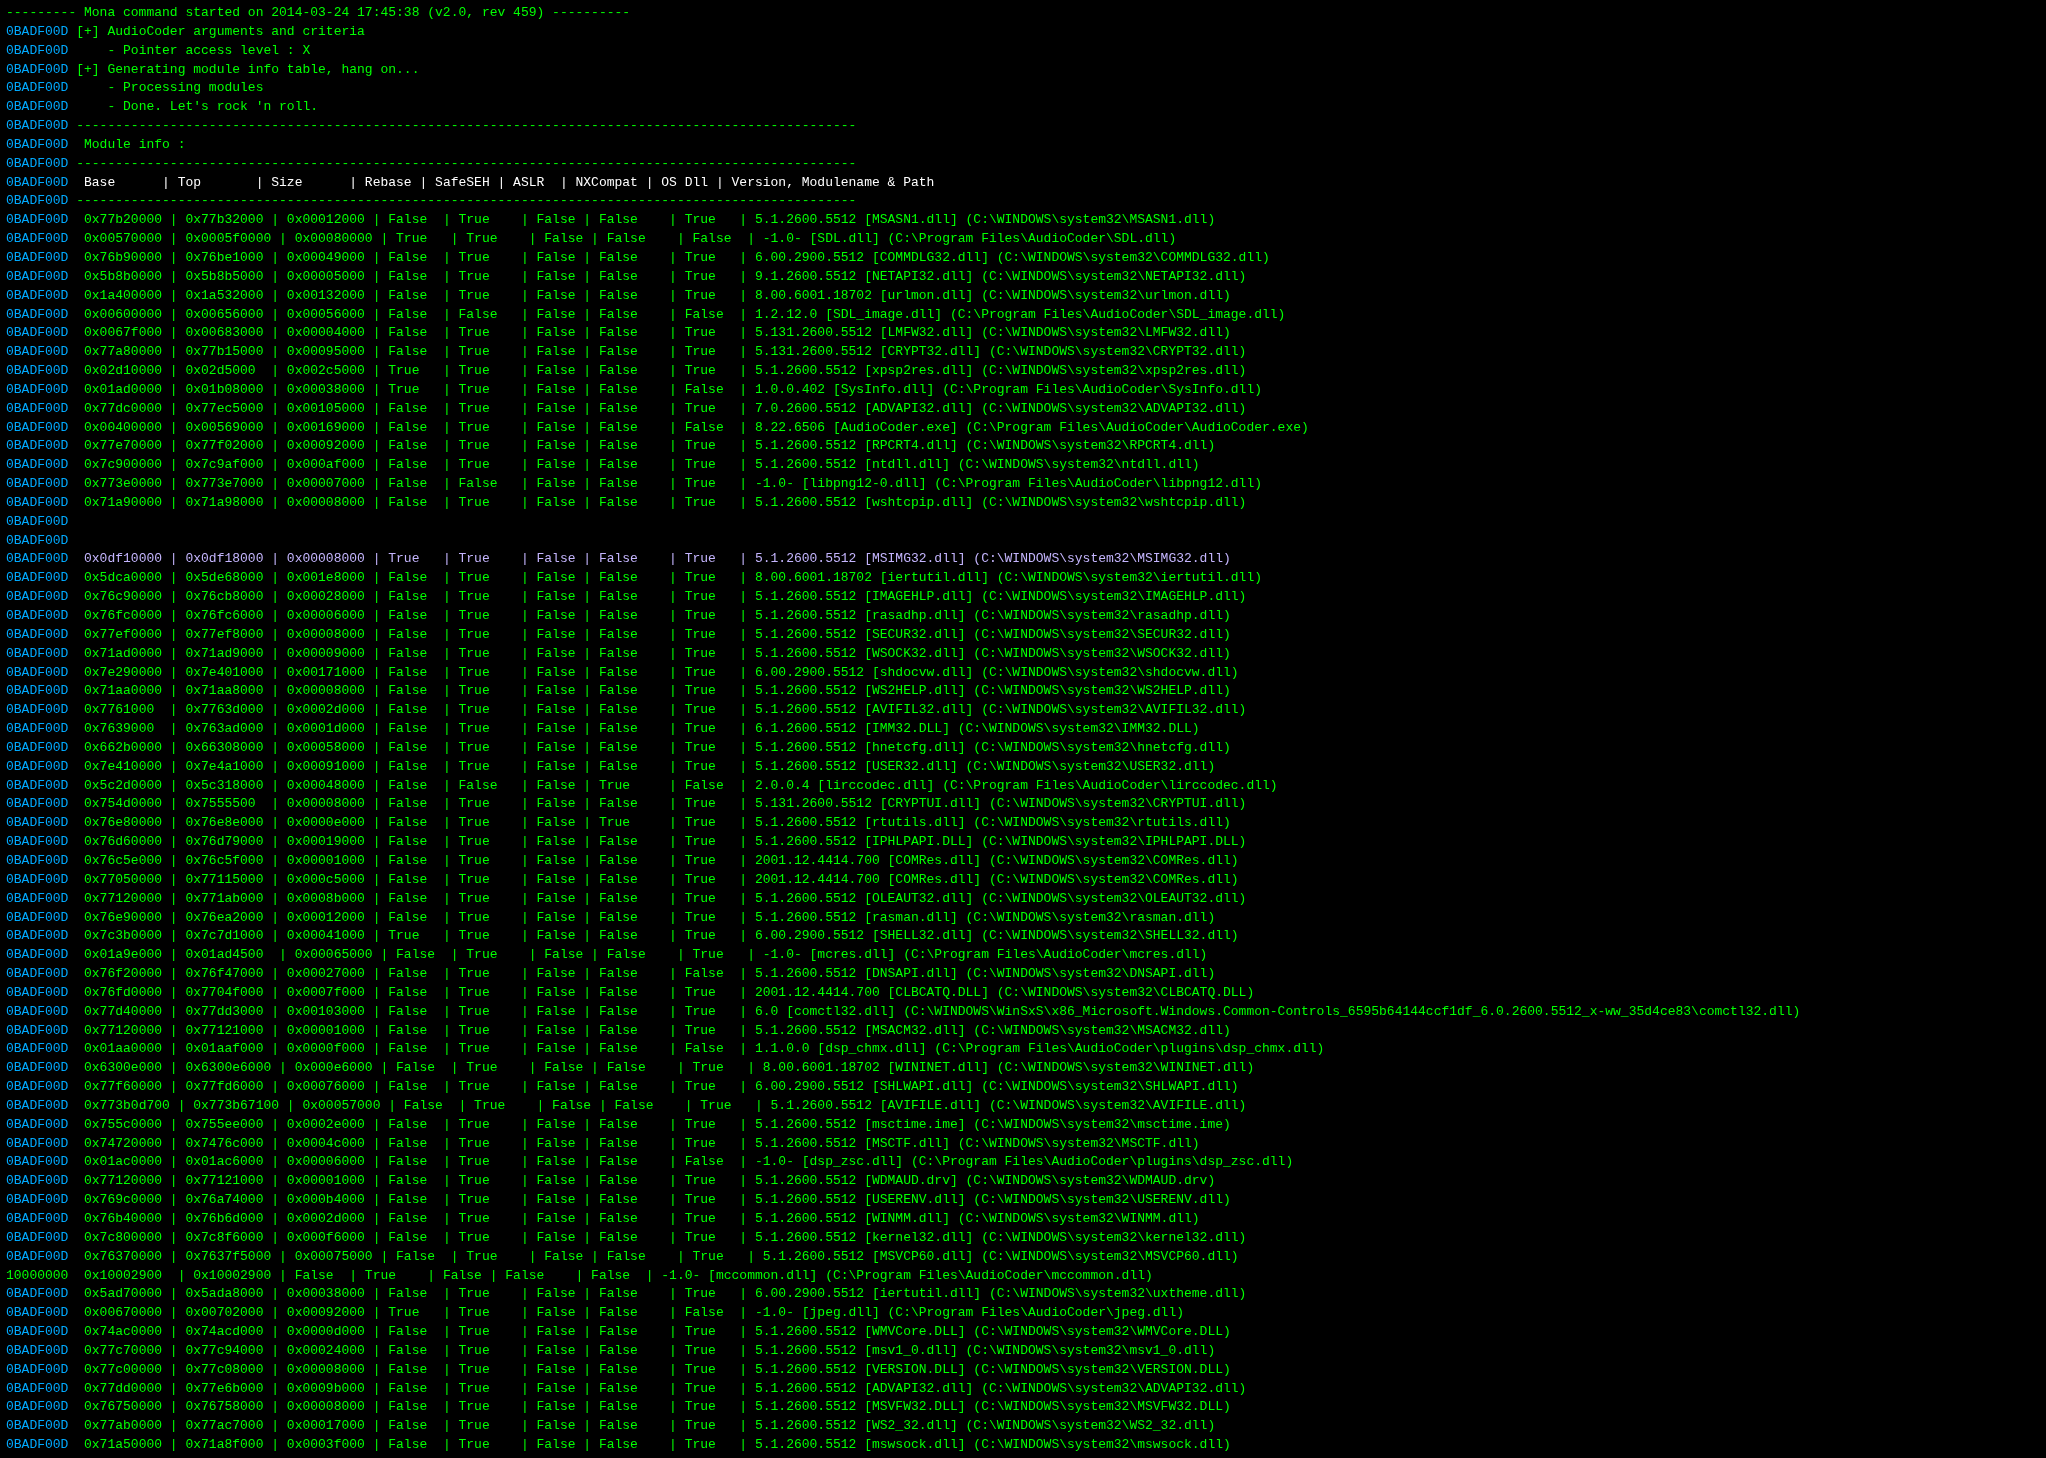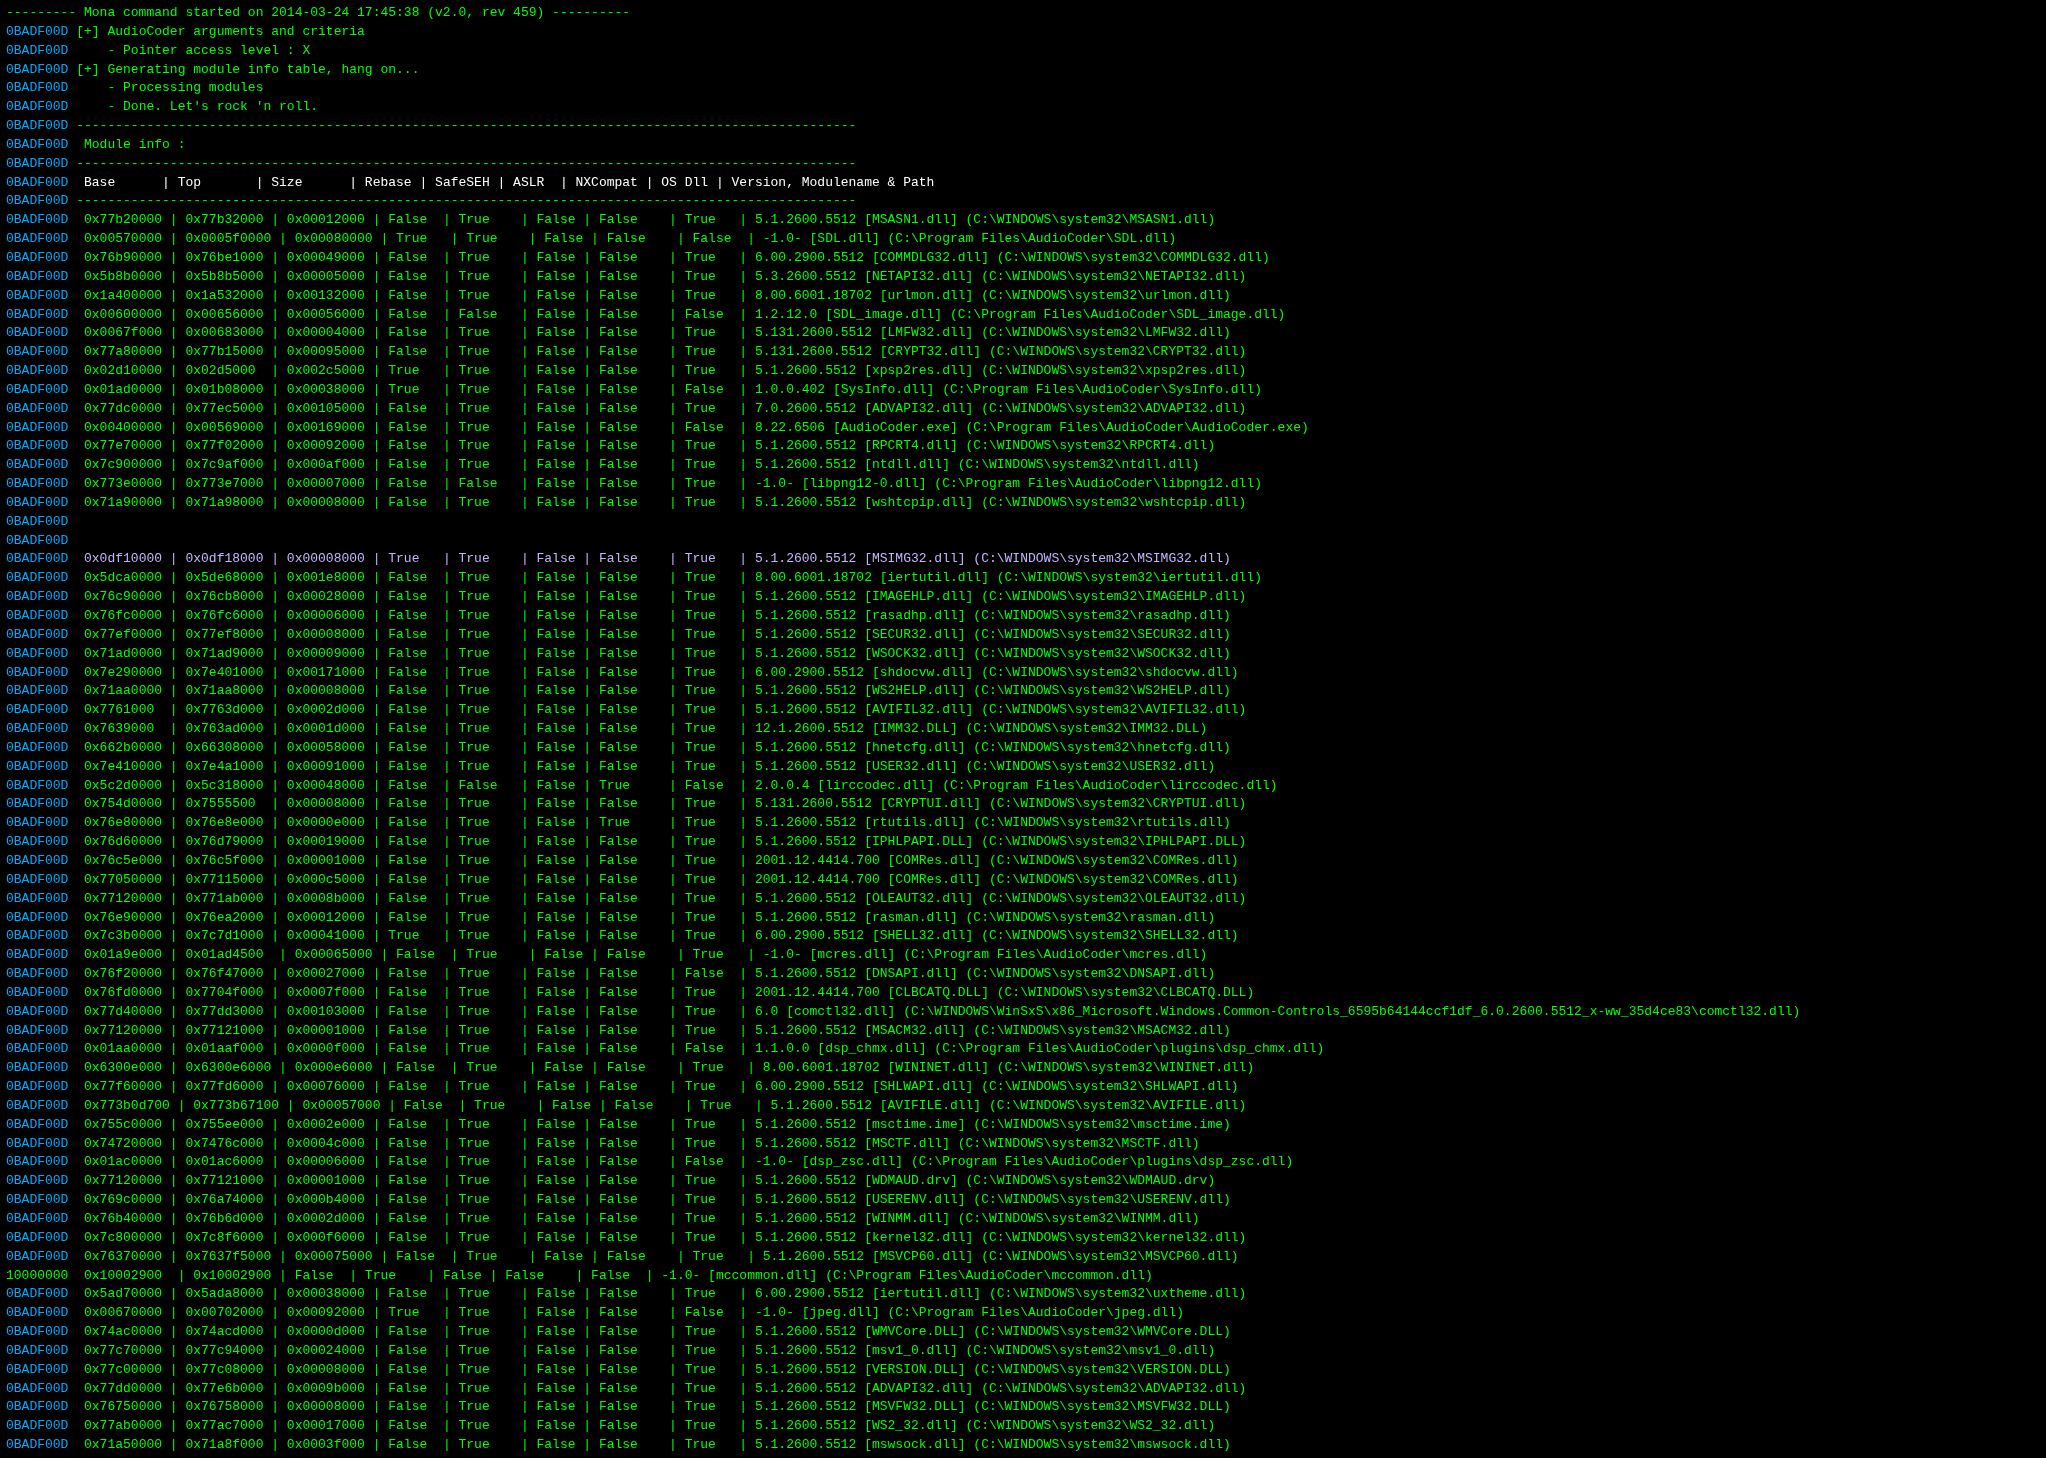--- a/index.html
+++ b/index.html
@@ -41,21 +41,21 @@
     <div class="line"><span class="addr" style="color:#00aaff">0BADF00D </span><span class="content" style="color:#00ff00">    - Processing modules</span></div>
     <div class="line"><span class="addr" style="color:#00aaff">0BADF00D </span><span class="content" style="color:#00ff00">    - Done. Let's rock 'n roll.</span></div>
     <div class="line"><span class="addr" style="color:#00aaff">0BADF00D </span><span class="content" style="color:#00ff00">----------------------------------------------------------------------------------------------------</span></div>
     <div class="line"><span class="addr" style="color:#00aaff">0BADF00D </span><span class="content" style="color:#00ff00"> Module info :</span></div>
     <div class="line"><span class="addr" style="color:#00aaff">0BADF00D </span><span class="content" style="color:#00ff00">----------------------------------------------------------------------------------------------------</span></div>
     <div class="line"><span class="addr" style="color:#00aaff">0BADF00D </span><span class="content" style="color:#ffffff"> Base      | Top       | Size      | Rebase | SafeSEH | ASLR  | NXCompat | OS Dll | Version, Modulename &amp; Path</span></div>
     <div class="line"><span class="addr" style="color:#00aaff">0BADF00D </span><span class="content" style="color:#00ff00">----------------------------------------------------------------------------------------------------</span></div>
     <div class="line"><span class="addr" style="color:#00aaff">0BADF00D </span><span class="content" style="color:#00ff00"> 0x77b20000 | 0x77b32000 | 0x00012000 | False  | True    | False | False    | True   | 5.1.2600.5512 [MSASN1.dll] (C:\WINDOWS\system32\MSASN1.dll)</span></div>
     <div class="line"><span class="addr" style="color:#00aaff">0BADF00D </span><span class="content" style="color:#00ff00"> 0x00570000 | 0x0005f0000 | 0x00080000 | True   | True    | False | False    | False  | -1.0- [SDL.dll] (C:\Program Files\AudioCoder\SDL.dll)</span></div>
     <div class="line"><span class="addr" style="color:#00aaff">0BADF00D </span><span class="content" style="color:#00ff00"> 0x76b90000 | 0x76be1000 | 0x00049000 | False  | True    | False | False    | True   | 6.00.2900.5512 [COMMDLG32.dll] (C:\WINDOWS\system32\COMMDLG32.dll)</span></div>
-    <div class="line"><span class="addr" style="color:#00aaff">0BADF00D </span><span class="content" style="color:#00ff00"> 0x5b8b0000 | 0x5b8b5000 | 0x00005000 | False  | True    | False | False    | True   | 5.3.2600.5512 [NETAPI32.dll] (C:\WINDOWS\system32\NETAPI32.dll)</span></div>
+    <div class="line"><span class="addr" style="color:#00aaff">0BADF00D </span><span class="content" style="color:#00ff00"> 0x5b8b0000 | 0x5b8b5000 | 0x00005000 | False  | True    | False | False    | True   | 9.1.2600.5512 [NETAPI32.dll] (C:\WINDOWS\system32\NETAPI32.dll)</span></div>
     <div class="line"><span class="addr" style="color:#00aaff">0BADF00D </span><span class="content" style="color:#00ff00"> 0x1a400000 | 0x1a532000 | 0x00132000 | False  | True    | False | False    | True   | 8.00.6001.18702 [urlmon.dll] (C:\WINDOWS\system32\urlmon.dll)</span></div>
     <div class="line"><span class="addr" style="color:#00aaff">0BADF00D </span><span class="content" style="color:#00ff00"> 0x00600000 | 0x00656000 | 0x00056000 | False  | False   | False | False    | False  | 1.2.12.0 [SDL_image.dll] (C:\Program Files\AudioCoder\SDL_image.dll)</span></div>
     <div class="line"><span class="addr" style="color:#00aaff">0BADF00D </span><span class="content" style="color:#00ff00"> 0x0067f000 | 0x00683000 | 0x00004000 | False  | True    | False | False    | True   | 5.131.2600.5512 [LMFW32.dll] (C:\WINDOWS\system32\LMFW32.dll)</span></div>
     <div class="line"><span class="addr" style="color:#00aaff">0BADF00D </span><span class="content" style="color:#00ff00"> 0x77a80000 | 0x77b15000 | 0x00095000 | False  | True    | False | False    | True   | 5.131.2600.5512 [CRYPT32.dll] (C:\WINDOWS\system32\CRYPT32.dll)</span></div>
     <div class="line"><span class="addr" style="color:#00aaff">0BADF00D </span><span class="content" style="color:#00ff00"> 0x02d10000 | 0x02d5000  | 0x002c5000 | True   | True    | False | False    | True   | 5.1.2600.5512 [xpsp2res.dll] (C:\WINDOWS\system32\xpsp2res.dll)</span></div>
     <div class="line"><span class="addr" style="color:#00aaff">0BADF00D </span><span class="content" style="color:#00ff00"> 0x01ad0000 | 0x01b08000 | 0x00038000 | True   | True    | False | False    | False  | 1.0.0.402 [SysInfo.dll] (C:\Program Files\AudioCoder\SysInfo.dll)</span></div>
     <div class="line"><span class="addr" style="color:#00aaff">0BADF00D </span><span class="content" style="color:#00ff00"> 0x77dc0000 | 0x77ec5000 | 0x00105000 | False  | True    | False | False    | True   | 7.0.2600.5512 [ADVAPI32.dll] (C:\WINDOWS\system32\ADVAPI32.dll)</span></div>
     <div class="line"><span class="addr" style="color:#00aaff">0BADF00D </span><span class="content" style="color:#00ff00"> 0x00400000 | 0x00569000 | 0x00169000 | False  | True    | False | False    | False  | 8.22.6506 [AudioCoder.exe] (C:\Program Files\AudioCoder\AudioCoder.exe)</span></div>
     <div class="line"><span class="addr" style="color:#00aaff">0BADF00D </span><span class="content" style="color:#00ff00"> 0x77e70000 | 0x77f02000 | 0x00092000 | False  | True    | False | False    | True   | 5.1.2600.5512 [RPCRT4.dll] (C:\WINDOWS\system32\RPCRT4.dll)</span></div>
     <div class="line"><span class="addr" style="color:#00aaff">0BADF00D </span><span class="content" style="color:#00ff00"> 0x7c900000 | 0x7c9af000 | 0x000af000 | False  | True    | False | False    | True   | 5.1.2600.5512 [ntdll.dll] (C:\WINDOWS\system32\ntdll.dll)</span></div>
@@ -65,21 +65,21 @@
     <div class="line"><span class="addr" style="color:#00aaff">0BADF00D </span></div>
     <div class="line"><span class="addr" style="color:#00aaff">0BADF00D </span><span class="content" style="color:#c4b5fd"> 0x0df10000 | 0x0df18000 | 0x00008000 | True   | True    | False | False    | True   | 5.1.2600.5512 [MSIMG32.dll] (C:\WINDOWS\system32\MSIMG32.dll)</span></div>
     <div class="line"><span class="addr" style="color:#00aaff">0BADF00D </span><span class="content" style="color:#00ff00"> 0x5dca0000 | 0x5de68000 | 0x001e8000 | False  | True    | False | False    | True   | 8.00.6001.18702 [iertutil.dll] (C:\WINDOWS\system32\iertutil.dll)</span></div>
     <div class="line"><span class="addr" style="color:#00aaff">0BADF00D </span><span class="content" style="color:#00ff00"> 0x76c90000 | 0x76cb8000 | 0x00028000 | False  | True    | False | False    | True   | 5.1.2600.5512 [IMAGEHLP.dll] (C:\WINDOWS\system32\IMAGEHLP.dll)</span></div>
     <div class="line"><span class="addr" style="color:#00aaff">0BADF00D </span><span class="content" style="color:#00ff00"> 0x76fc0000 | 0x76fc6000 | 0x00006000 | False  | True    | False | False    | True   | 5.1.2600.5512 [rasadhp.dll] (C:\WINDOWS\system32\rasadhp.dll)</span></div>
     <div class="line"><span class="addr" style="color:#00aaff">0BADF00D </span><span class="content" style="color:#00ff00"> 0x77ef0000 | 0x77ef8000 | 0x00008000 | False  | True    | False | False    | True   | 5.1.2600.5512 [SECUR32.dll] (C:\WINDOWS\system32\SECUR32.dll)</span></div>
     <div class="line"><span class="addr" style="color:#00aaff">0BADF00D </span><span class="content" style="color:#00ff00"> 0x71ad0000 | 0x71ad9000 | 0x00009000 | False  | True    | False | False    | True   | 5.1.2600.5512 [WSOCK32.dll] (C:\WINDOWS\system32\WSOCK32.dll)</span></div>
     <div class="line"><span class="addr" style="color:#00aaff">0BADF00D </span><span class="content" style="color:#00ff00"> 0x7e290000 | 0x7e401000 | 0x00171000 | False  | True    | False | False    | True   | 6.00.2900.5512 [shdocvw.dll] (C:\WINDOWS\system32\shdocvw.dll)</span></div>
     <div class="line"><span class="addr" style="color:#00aaff">0BADF00D </span><span class="content" style="color:#00ff00"> 0x71aa0000 | 0x71aa8000 | 0x00008000 | False  | True    | False | False    | True   | 5.1.2600.5512 [WS2HELP.dll] (C:\WINDOWS\system32\WS2HELP.dll)</span></div>
     <div class="line"><span class="addr" style="color:#00aaff">0BADF00D </span><span class="content" style="color:#00ff00"> 0x7761000  | 0x7763d000 | 0x0002d000 | False  | True    | False | False    | True   | 5.1.2600.5512 [AVIFIL32.dll] (C:\WINDOWS\system32\AVIFIL32.dll)</span></div>
-    <div class="line"><span class="addr" style="color:#00aaff">0BADF00D </span><span class="content" style="color:#00ff00"> 0x7639000  | 0x763ad000 | 0x0001d000 | False  | True    | False | False    | True   | 12.1.2600.5512 [IMM32.DLL] (C:\WINDOWS\system32\IMM32.DLL)</span></div>
+    <div class="line"><span class="addr" style="color:#00aaff">0BADF00D </span><span class="content" style="color:#00ff00"> 0x7639000  | 0x763ad000 | 0x0001d000 | False  | True    | False | False    | True   | 6.1.2600.5512 [IMM32.DLL] (C:\WINDOWS\system32\IMM32.DLL)</span></div>
     <div class="line"><span class="addr" style="color:#00aaff">0BADF00D </span><span class="content" style="color:#00ff00"> 0x662b0000 | 0x66308000 | 0x00058000 | False  | True    | False | False    | True   | 5.1.2600.5512 [hnetcfg.dll] (C:\WINDOWS\system32\hnetcfg.dll)</span></div>
     <div class="line"><span class="addr" style="color:#00aaff">0BADF00D </span><span class="content" style="color:#00ff00"> 0x7e410000 | 0x7e4a1000 | 0x00091000 | False  | True    | False | False    | True   | 5.1.2600.5512 [USER32.dll] (C:\WINDOWS\system32\USER32.dll)</span></div>
     <div class="line"><span class="addr" style="color:#00aaff">0BADF00D </span><span class="content" style="color:#00ff00"> 0x5c2d0000 | 0x5c318000 | 0x00048000 | False  | False   | False | True     | False  | 2.0.0.4 [lirccodec.dll] (C:\Program Files\AudioCoder\lirccodec.dll)</span></div>
     <div class="line"><span class="addr" style="color:#00aaff">0BADF00D </span><span class="content" style="color:#00ff00"> 0x754d0000 | 0x7555500  | 0x00008000 | False  | True    | False | False    | True   | 5.131.2600.5512 [CRYPTUI.dll] (C:\WINDOWS\system32\CRYPTUI.dll)</span></div>
     <div class="line"><span class="addr" style="color:#00aaff">0BADF00D </span><span class="content" style="color:#00ff00"> 0x76e80000 | 0x76e8e000 | 0x0000e000 | False  | True    | False | True     | True   | 5.1.2600.5512 [rtutils.dll] (C:\WINDOWS\system32\rtutils.dll)</span></div>
     <div class="line"><span class="addr" style="color:#00aaff">0BADF00D </span><span class="content" style="color:#00ff00"> 0x76d60000 | 0x76d79000 | 0x00019000 | False  | True    | False | False    | True   | 5.1.2600.5512 [IPHLPAPI.DLL] (C:\WINDOWS\system32\IPHLPAPI.DLL)</span></div>
     <div class="line"><span class="addr" style="color:#00aaff">0BADF00D </span><span class="content" style="color:#00ff00"> 0x76c5e000 | 0x76c5f000 | 0x00001000 | False  | True    | False | False    | True   | 2001.12.4414.700 [COMRes.dll] (C:\WINDOWS\system32\COMRes.dll)</span></div>
     <div class="line"><span class="addr" style="color:#00aaff">0BADF00D </span><span class="content" style="color:#00ff00"> 0x77050000 | 0x77115000 | 0x000c5000 | False  | True    | False | False    | True   | 2001.12.4414.700 [COMRes.dll] (C:\WINDOWS\system32\COMRes.dll)</span></div>
     <div class="line"><span class="addr" style="color:#00aaff">0BADF00D </span><span class="content" style="color:#00ff00"> 0x77120000 | 0x771ab000 | 0x0008b000 | False  | True    | False | False    | True   | 5.1.2600.5512 [OLEAUT32.dll] (C:\WINDOWS\system32\OLEAUT32.dll)</span></div>
     <div class="line"><span class="addr" style="color:#00aaff">0BADF00D </span><span class="content" style="color:#00ff00"> 0x76e90000 | 0x76ea2000 | 0x00012000 | False  | True    | False | False    | True   | 5.1.2600.5512 [rasman.dll] (C:\WINDOWS\system32\rasman.dll)</span></div>

